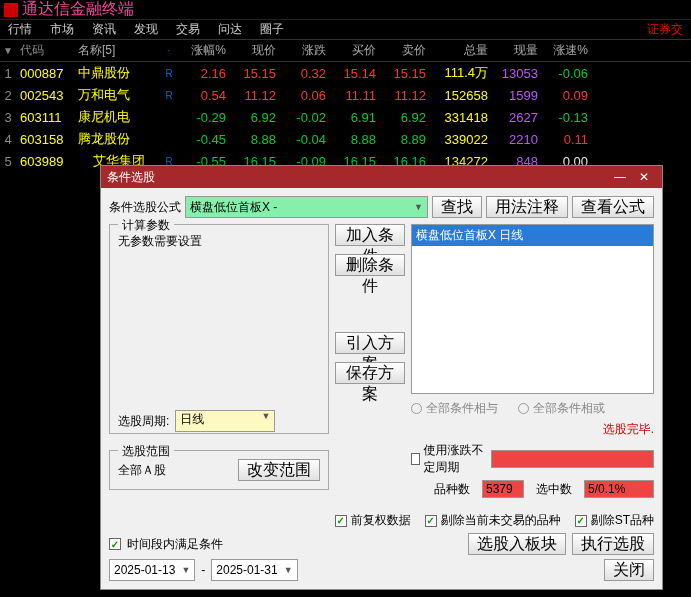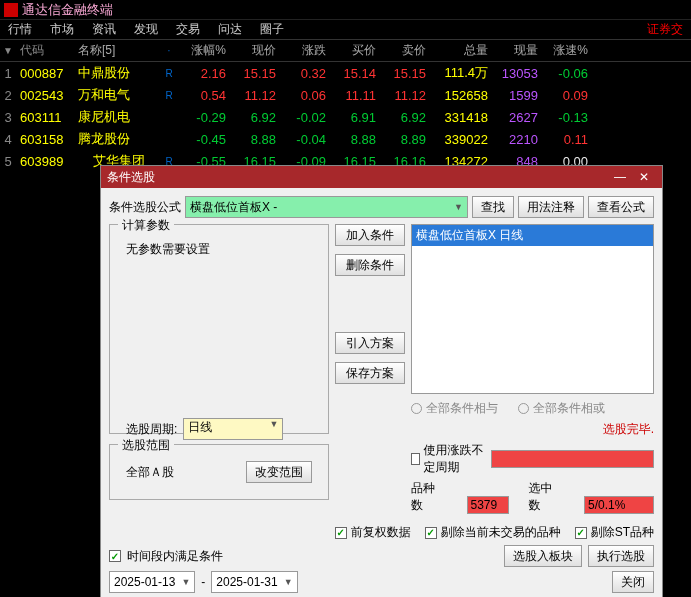--- a/index.html
+++ b/index.html
@@ -1,19 +1,19 @@
 <!DOCTYPE html>
 <html><head>
 <meta charset="utf-8">
 <style>
 *{box-sizing:border-box;margin:0;padding:0;font-family:"Microsoft YaHei",SimSun,sans-serif}
 body{background:#000;width:691px;height:597px;overflow:hidden;font-size:12px}
 .titlebar{background:#000;height:20px;display:flex;align-items:center;padding:0 4px;border-bottom:1px solid #222}
 .logo{width:14px;height:14px;background:#c00;margin-right:4px}
-.app-title{color:#f9a8d4;font-size:13px}
+.app-title{color:#ec4899;font-size:16px}
 .menubar{background:#000;height:20px;display:flex;align-items:center;padding:0 8px;gap:18px;border-bottom:1px solid #333}
 .menu-item{color:#ccc;cursor:pointer}
 .menu-right{margin-left:auto;color:#f00}
 .table{background:#000;color:#ccc}
 .thead{display:flex;height:22px;align-items:center;border-bottom:1px solid #333}
 .th{color:#aaa;font-size:12px;text-align:right;padding-right:4px}
 .tr{display:flex;height:22px;align-items:center}
 .td{font-size:13px;text-align:right;padding-right:4px}
 .c-idx{width:20px;text-align:center;color:#888}
 .c-code{width:58px;color:#888;text-align:left}
@@ -34,42 +34,42 @@
 .white{color:#eee}
 .dialog{position:absolute;left:100px;top:165px;width:563px;background:#f0f0f0;border:1px solid #888;box-shadow:2px 2px 8px rgba(0,0,0,.5)}
 .dlg-title{background:#a7282b;color:#fff;height:22px;display:flex;align-items:center;padding:0 6px}
 .dlg-title-text{flex:1}
 .dlg-close{width:24px;text-align:center;cursor:pointer}
 .dlg-min{width:24px;text-align:center;cursor:pointer}
 .dlg-body{padding:8px}
 .row1{display:flex;align-items:center;gap:4px;margin-bottom:6px}
 .lbl{font-size:12px}
 .formula-sel{flex:1;height:22px;border:1px solid #999;background:#86efac;padding:0 4px;display:flex;align-items:center;justify-content:space-between}
-.btn{height:22px;padding:0 8px;border:1px solid #999;background:linear-gradient(#fff,#e0e0e0);cursor:pointer;font-size:12px}
+.btn{height:22px;padding:0 8px;border:1px solid #999;background:linear-gradient(#fff,#e0e0e0);cursor:pointer;font-size:16px}
 .mid{display:flex;gap:6px}
 .left-col{width:220px}
-.fieldset{border:1px solid #aaa;padding:16px;margin-bottom:10px;position:relative}
+.fieldset{border:1px solid #aaa;padding:8px;margin-bottom:16px;position:relative}
 .legend{position:absolute;top:-8px;left:8px;background:#f0f0f0;padding:0 4px;font-size:12px}
 .period-row{display:flex;align-items:center;gap:6px;margin-top:160px}
 .sel{height:22px;border:1px solid #999;background:#fef9c3;padding:0 4px;width:100px;display:flex;align-items:flex-start;justify-content:space-between}
 .btn-col{display:flex;flex-direction:column;gap:8px;width:70px}
 .btn-col .spacer{height:40px}
 .right-col{flex:1}
 .listbox{border:1px solid #999;background:#fff;height:170px;overflow:auto}
 .list-item{background:#2a7ad8;color:#fff;padding:2px 4px;font-size:12px}
 .radio-row{display:flex;gap:20px;margin-top:6px;font-size:12px;color:#888}
 .radio{display:flex;align-items:center;gap:4px}
 .radio-dot{width:11px;height:11px;border:1px solid #999;border-radius:50%}
 .status{color:#c00;text-align:right;margin-top:4px;font-size:12px}
 .scope-row{display:flex;align-items:center;gap:8px}
 .bottom{margin-top:6px}
 .chk-row{display:flex;align-items:center;gap:4px;margin:4px 0;font-size:12px}
 .chk{width:12px;height:12px;border:1px solid #666;background:#fff;display:inline-flex;align-items:center;justify-content:center;color:#090;font-size:10px;font-weight:bold}
 .input-sm{border:1px solid #999;height:18px;padding:0 3px;background:#ef4444;font-size:12px}
-.count-row{display:flex;align-items:flex-end;gap:20px;justify-content:flex-end;margin:4px 0}
+.count-row{display:flex;align-items:flex-end;gap:12px;justify-content:flex-end;margin:4px 0}
 .date-row{display:flex;align-items:center;gap:6px;margin-top:4px}
 .date-sel{border:1px solid #999;background:#fff;height:22px;padding:0 4px;display:flex;align-items:center;gap:6px}
 .btn-row{display:flex;gap:6px;justify-content:flex-end;align-items:center}
 .caret{font-size:9px;color:#555}
 .sort-ind{color:#888;font-size:10px}
 </style>
 </head>
 <body>
 
 <div class="titlebar">

